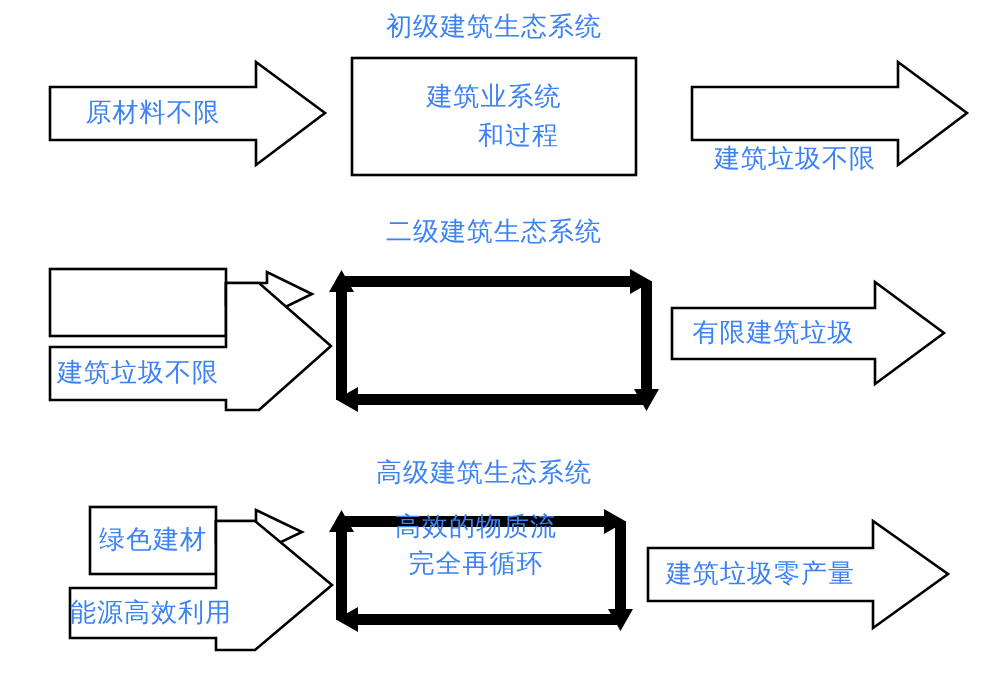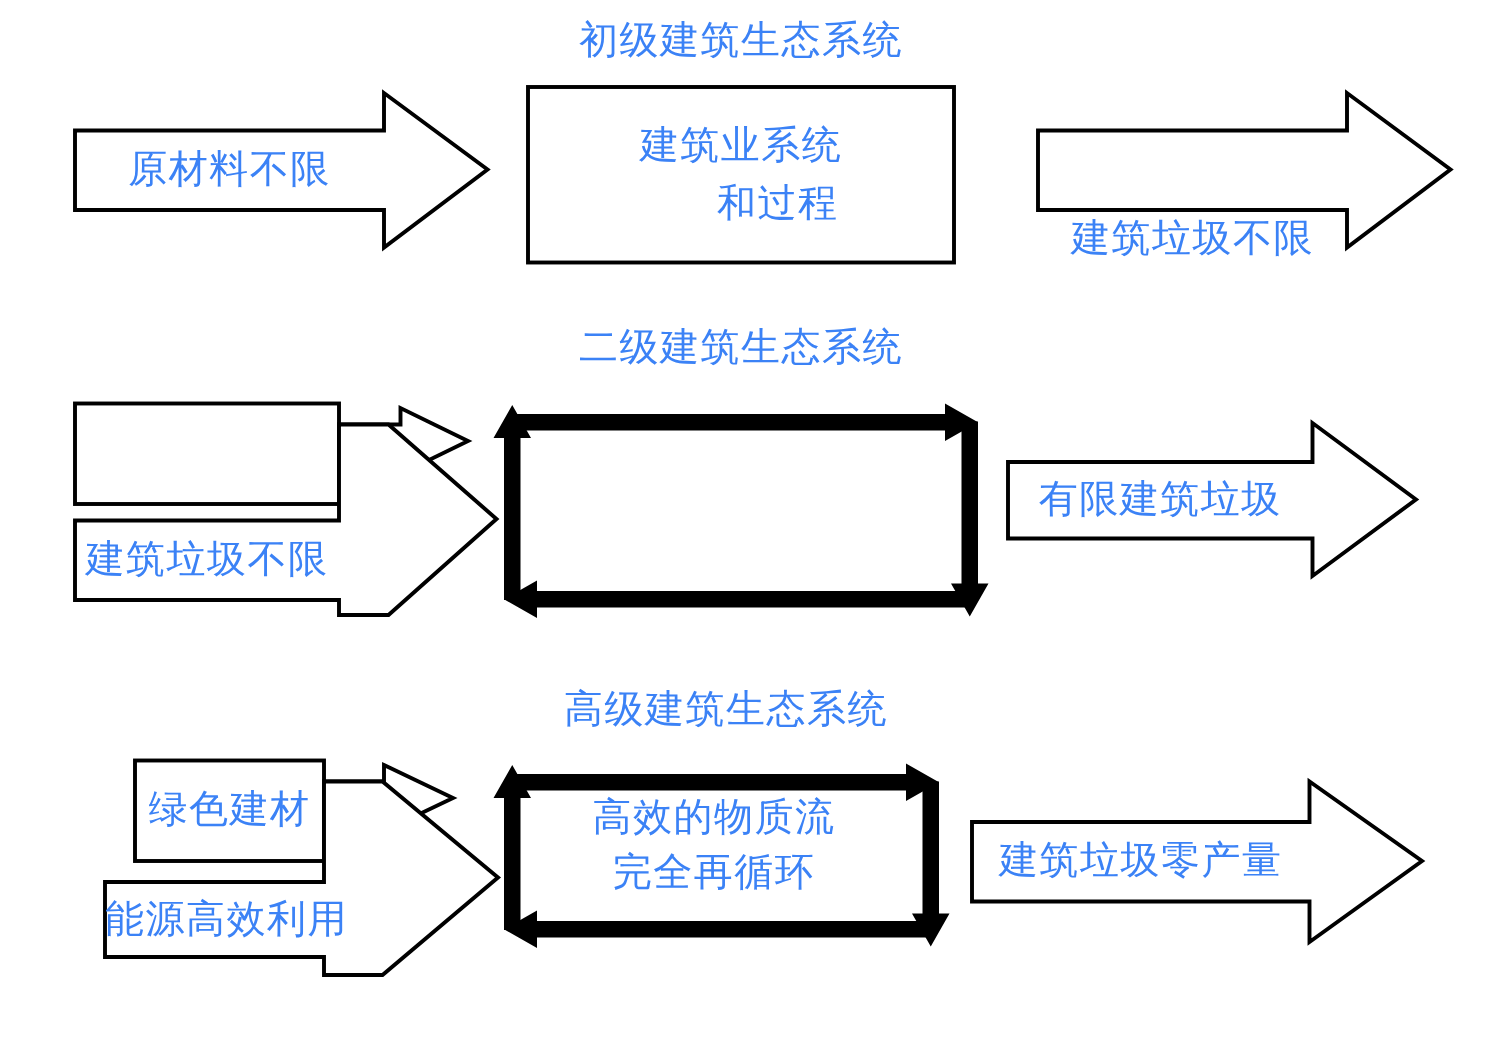--- a/index.html
+++ b/index.html
@@ -135,20 +135,20 @@
 
 
   <div class="txt node-label" style="left:672px; top:320px; width:203px;">有限建筑垃圾</div>
 
   <div class="txt section-title" style="left:342px; top:460px; width:284px;">高级建筑生态系统</div>
 
   <div class="txt node-label" style="left:90px; top:527px; width:126px;">绿色建材</div>
 
   <div class="txt node-label" style="left:70px; top:600px; width:146px;">能源高效利用</div>
 
-  <div class="center-block" style="left:347px; top:520px; width:258px; height:87px;justify-content:center;">
+  <div class="center-block" style="left:347px; top:502px; width:258px; height:87px;justify-content:center;">
     <div class="txt node-label" style="position:relative; left:0; top:0;">高效的物质流</div>
     <div class="txt node-label" style="position:relative; left:0; top:0; margin-top:10px;">完全再循环</div>
   </div>
 
   <div class="txt node-label" style="left:648px; top:561px; width:225px;">建筑垃圾零产量</div>
 
 </div>
 
 </body></html>

